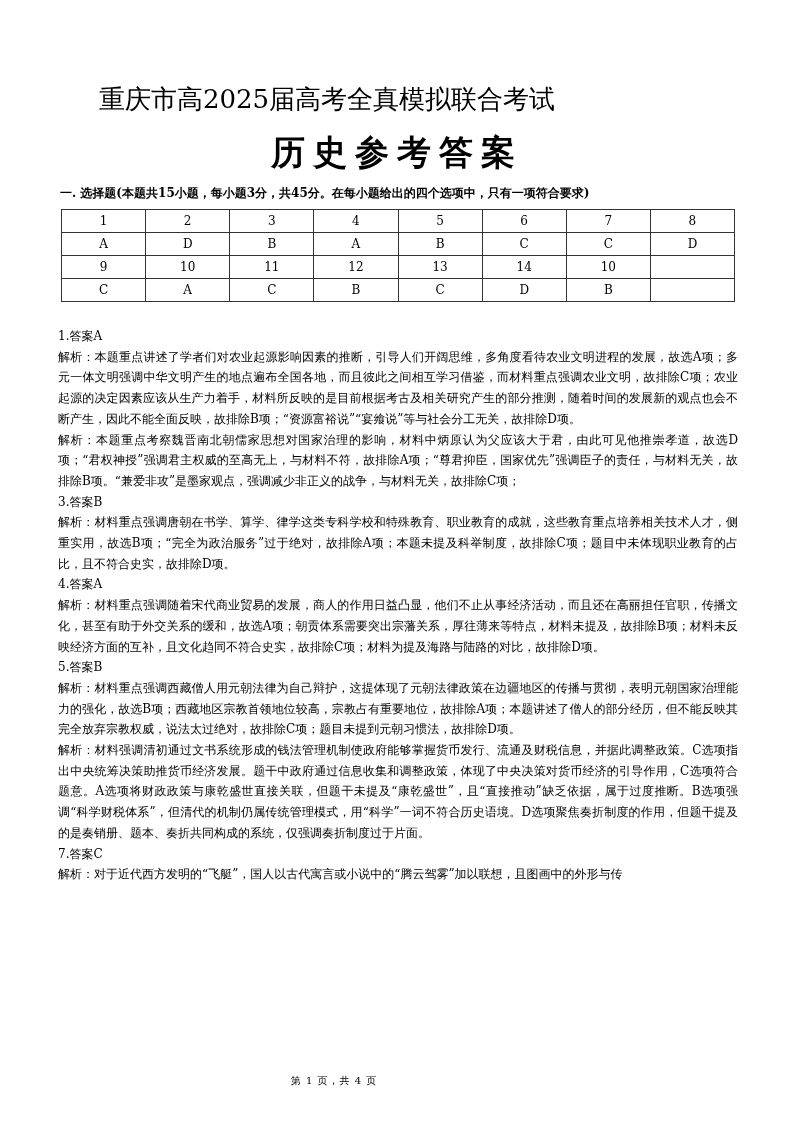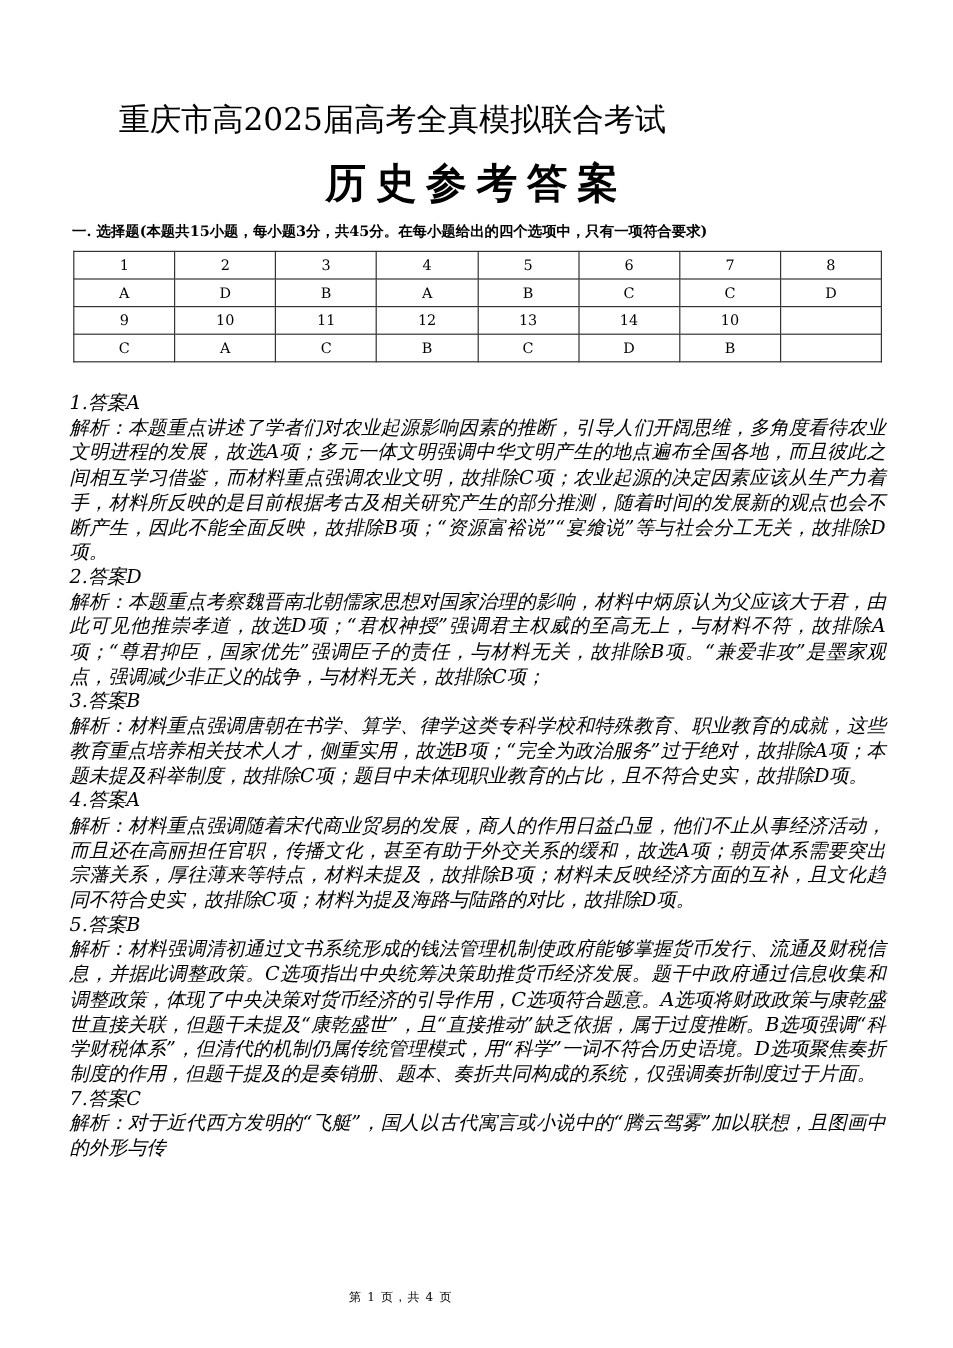--- a/index.html
+++ b/index.html
@@ -24,21 +24,21 @@
     table.answers {
       position: absolute; left: 61px; top: 209px; width: 674px;
       border-collapse: collapse; table-layout: fixed;
     }
     table.answers td {
       border: 1px solid #333; height: 22px; text-align: center;
       font-size: 12px; padding: 0;
     }
     .content {
       position: absolute; left: 58px; top: 326px; width: 680px;
-      font-size: 16px; line-height: 20.7px; font-style: italic;
+      font-size: 12px; line-height: 20.7px;
     }
     .content p { margin: 0; text-align: justify; }
     .footer {
       position: absolute; left: 0; top: 1074px; width: 668px; text-align: center;
       font-size: 10px; letter-spacing: 1px;
     }
   </style>
 </head>
 <body>
 
@@ -88,26 +88,26 @@
           <td>D</td>
           <td>B</td>
           <td></td>
         </tr>
       </tbody>
   </table>
 
   <div class="content" id="content">
       <p>1.答案A</p>
       <p>解析：本题重点讲述了学者们对农业起源影响因素的推断，引导人们开阔思维，多角度看待农业文明进程的发展，故选A项；多元一体文明强调中华文明产生的地点遍布全国各地，而且彼此之间相互学习借鉴，而材料重点强调农业文明，故排除C项；农业起源的决定因素应该从生产力着手，材料所反映的是目前根据考古及相关研究产生的部分推测，随着时间的发展新的观点也会不断产生，因此不能全面反映，故排除B项；“资源富裕说”“宴飨说”等与社会分工无关，故排除D项。</p>
-      <p>2.答案D</p>
       <p>解析：本题重点考察魏晋南北朝儒家思想对国家治理的影响，材料中炳原认为父应该大于君，由此可见他推崇孝道，故选D项；“君权神授”强调君主权威的至高无上，与材料不符，故排除A项；“尊君抑臣，国家优先”强调臣子的责任，与材料无关，故排除B项。“兼爱非攻”是墨家观点，强调减少非正义的战争，与材料无关，故排除C项；</p>
       <p>3.答案B</p>
       <p>解析：材料重点强调唐朝在书学、算学、律学这类专科学校和特殊教育、职业教育的成就，这些教育重点培养相关技术人才，侧重实用，故选B项；“完全为政治服务”过于绝对，故排除A项；本题未提及科举制度，故排除C项；题目中未体现职业教育的占比，且不符合史实，故排除D项。</p>
       <p>4.答案A</p>
       <p>解析：材料重点强调随着宋代商业贸易的发展，商人的作用日益凸显，他们不止从事经济活动，而且还在高丽担任官职，传播文化，甚至有助于外交关系的缓和，故选A项；朝贡体系需要突出宗藩关系，厚往薄来等特点，材料未提及，故排除B项；材料未反映经济方面的互补，且文化趋同不符合史实，故排除C项；材料为提及海路与陆路的对比，故排除D项。</p>
       <p>5.答案B</p>
+      <p>解析：材料重点强调西藏僧人用元朝法律为自己辩护，这提体现了元朝法律政策在边疆地区的传播与贯彻，表明元朝国家治理能力的强化，故选B项；西藏地区宗教首领地位较高，宗教占有重要地位，故排除A项；本题讲述了僧人的部分经历，但不能反映其完全放弃宗教权威，说法太过绝对，故排除C项；题目未提到元朝习惯法，故排除D项。</p>
       <p>解析：材料强调清初通过文书系统形成的钱法管理机制使政府能够掌握货币发行、流通及财税信息，并据此调整政策。C选项指出中央统筹决策助推货币经济发展。题干中政府通过信息收集和调整政策，体现了中央决策对货币经济的引导作用，C选项符合题意。A选项将财政政策与康乾盛世直接关联，但题干未提及“康乾盛世”，且“直接推动”缺乏依据，属于过度推断。B选项强调“科学财税体系”，但清代的机制仍属传统管理模式，用“科学”一词不符合历史语境。D选项聚焦奏折制度的作用，但题干提及的是奏销册、题本、奏折共同构成的系统，仅强调奏折制度过于片面。</p>
       <p>7.答案C</p>
       <p>解析：对于近代西方发明的“飞艇”，国人以古代寓言或小说中的“腾云驾雾”加以联想，且图画中的外形与传</p>
     </div>
 
   <div class="footer">第 1 页，共 4 页</div>
 </div>
 
 </body></html>

